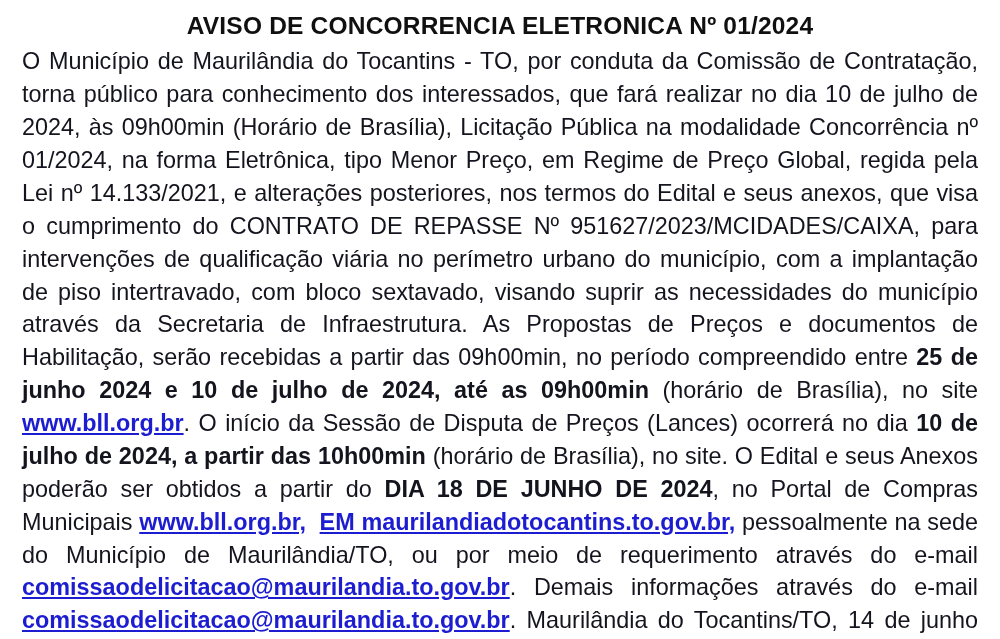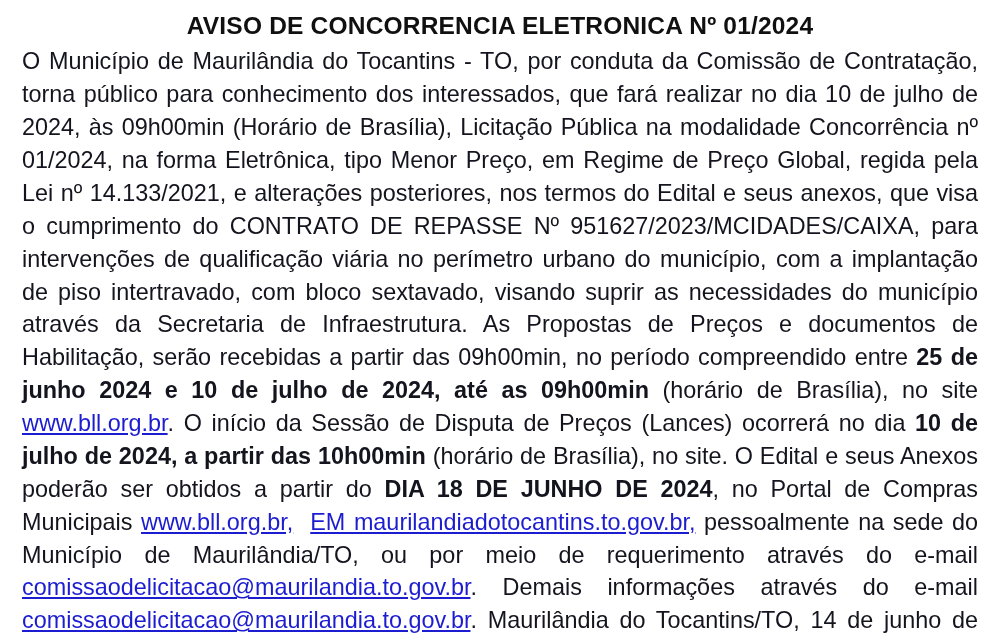--- a/index.html
+++ b/index.html
@@ -38,20 +38,21 @@
     text-justify: inter-word;
     hyphens: none;
   }
   .doc-body b {
     font-weight: bold;
   }
   .lnk {
     color: #1c1cd0;
     text-decoration: underline;
     text-underline-offset: 2px;
+    font-weight: bold;
   }
 </style>
 </head>
 <body>
 
 <div class="page">
 
   <div class="doc-title">AVISO DE CONCORRENCIA ELETRONICA Nº 01/2024</div>
 
   <div class="doc-body">

